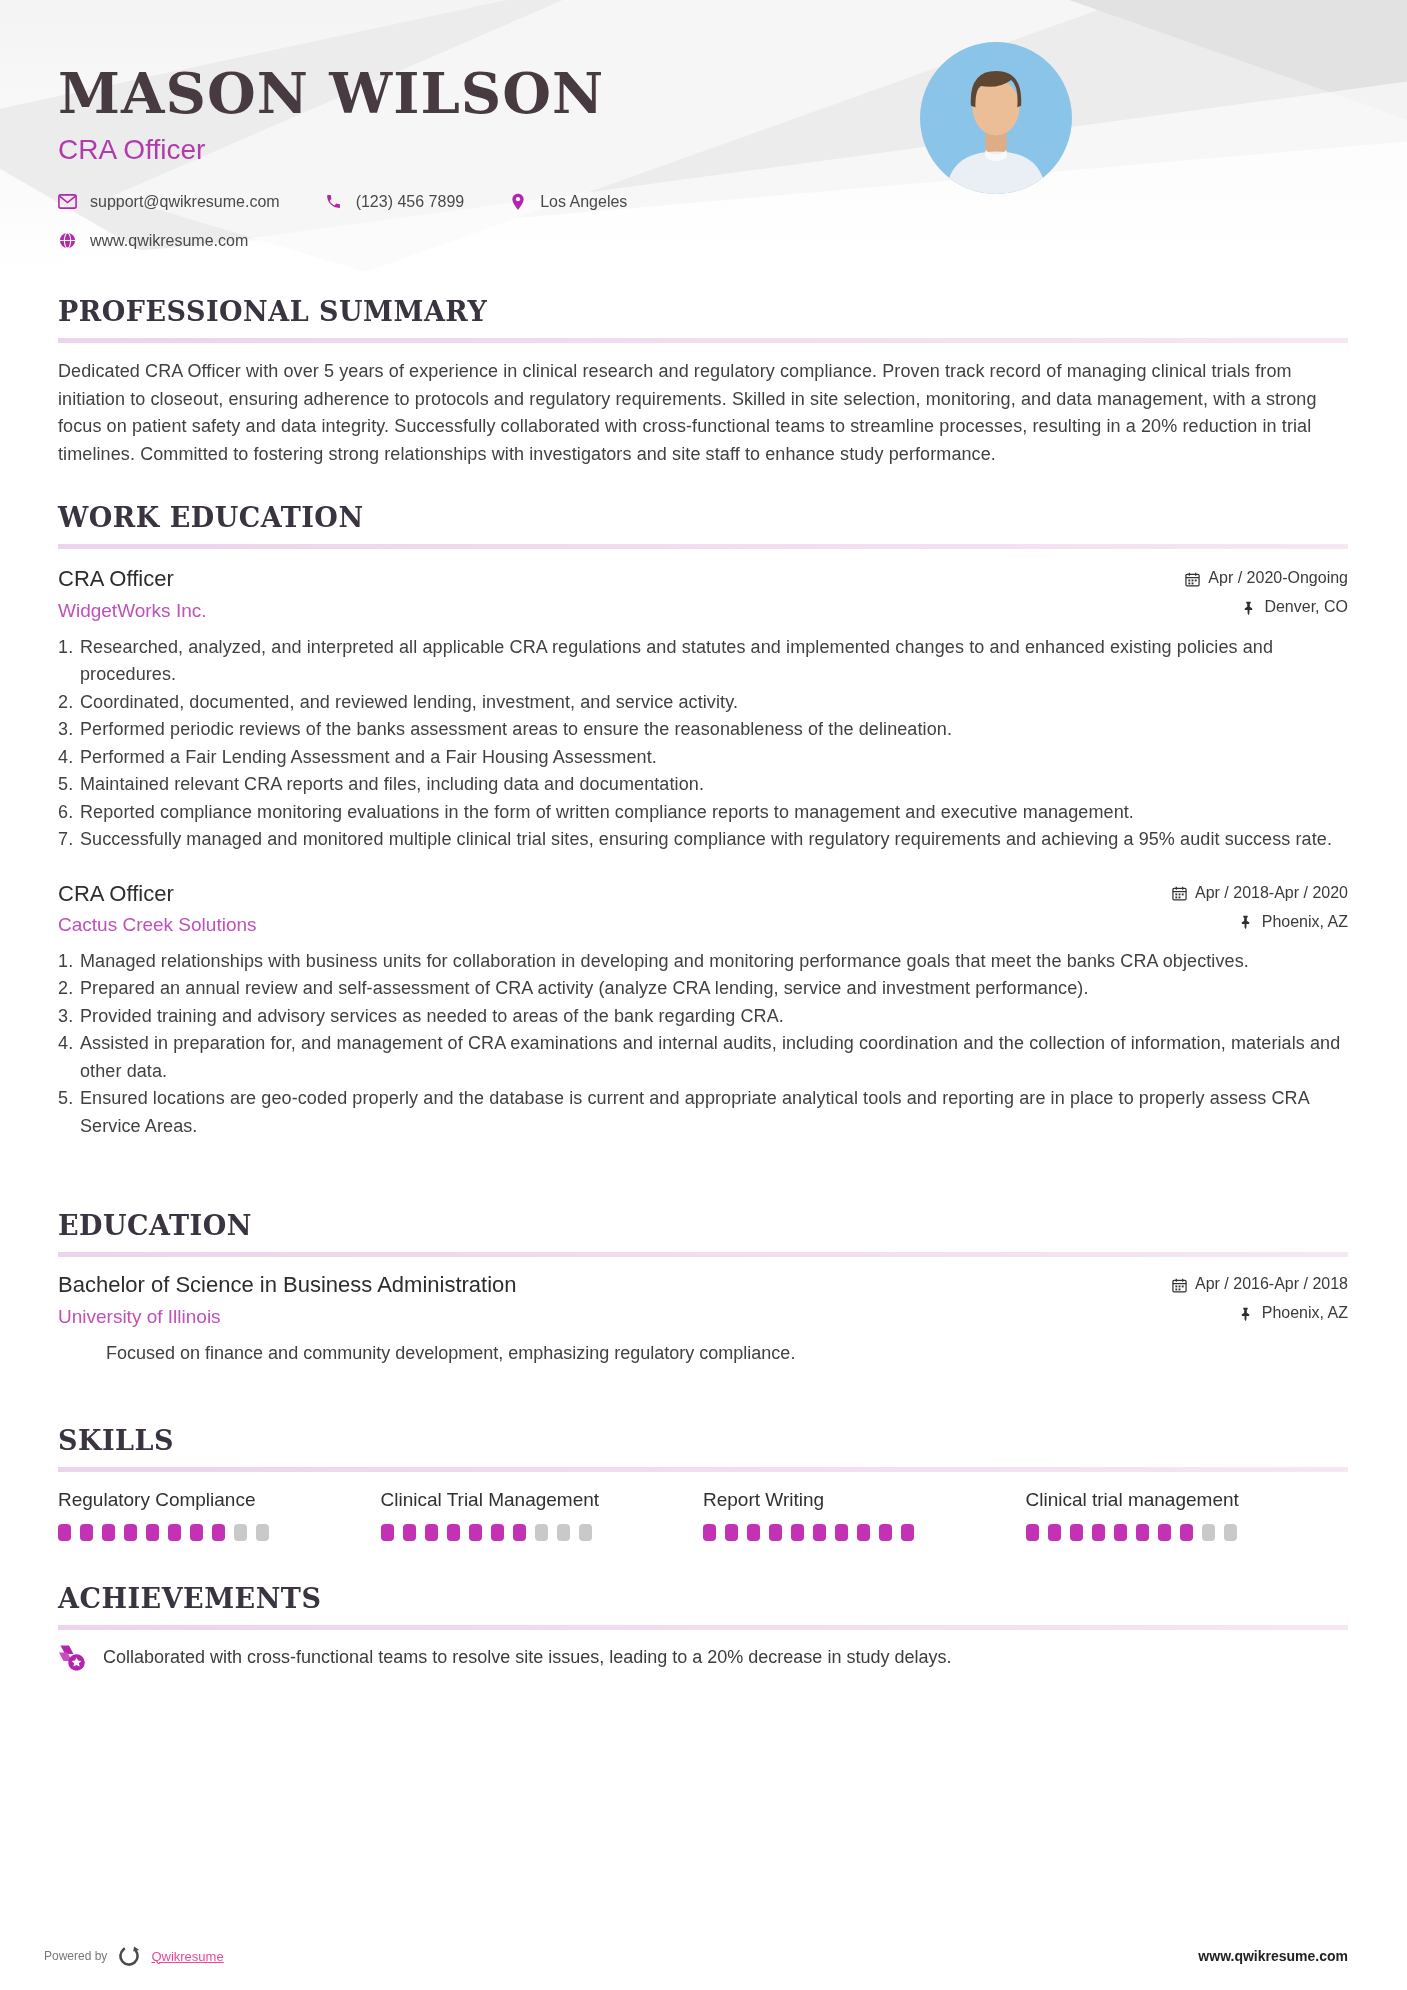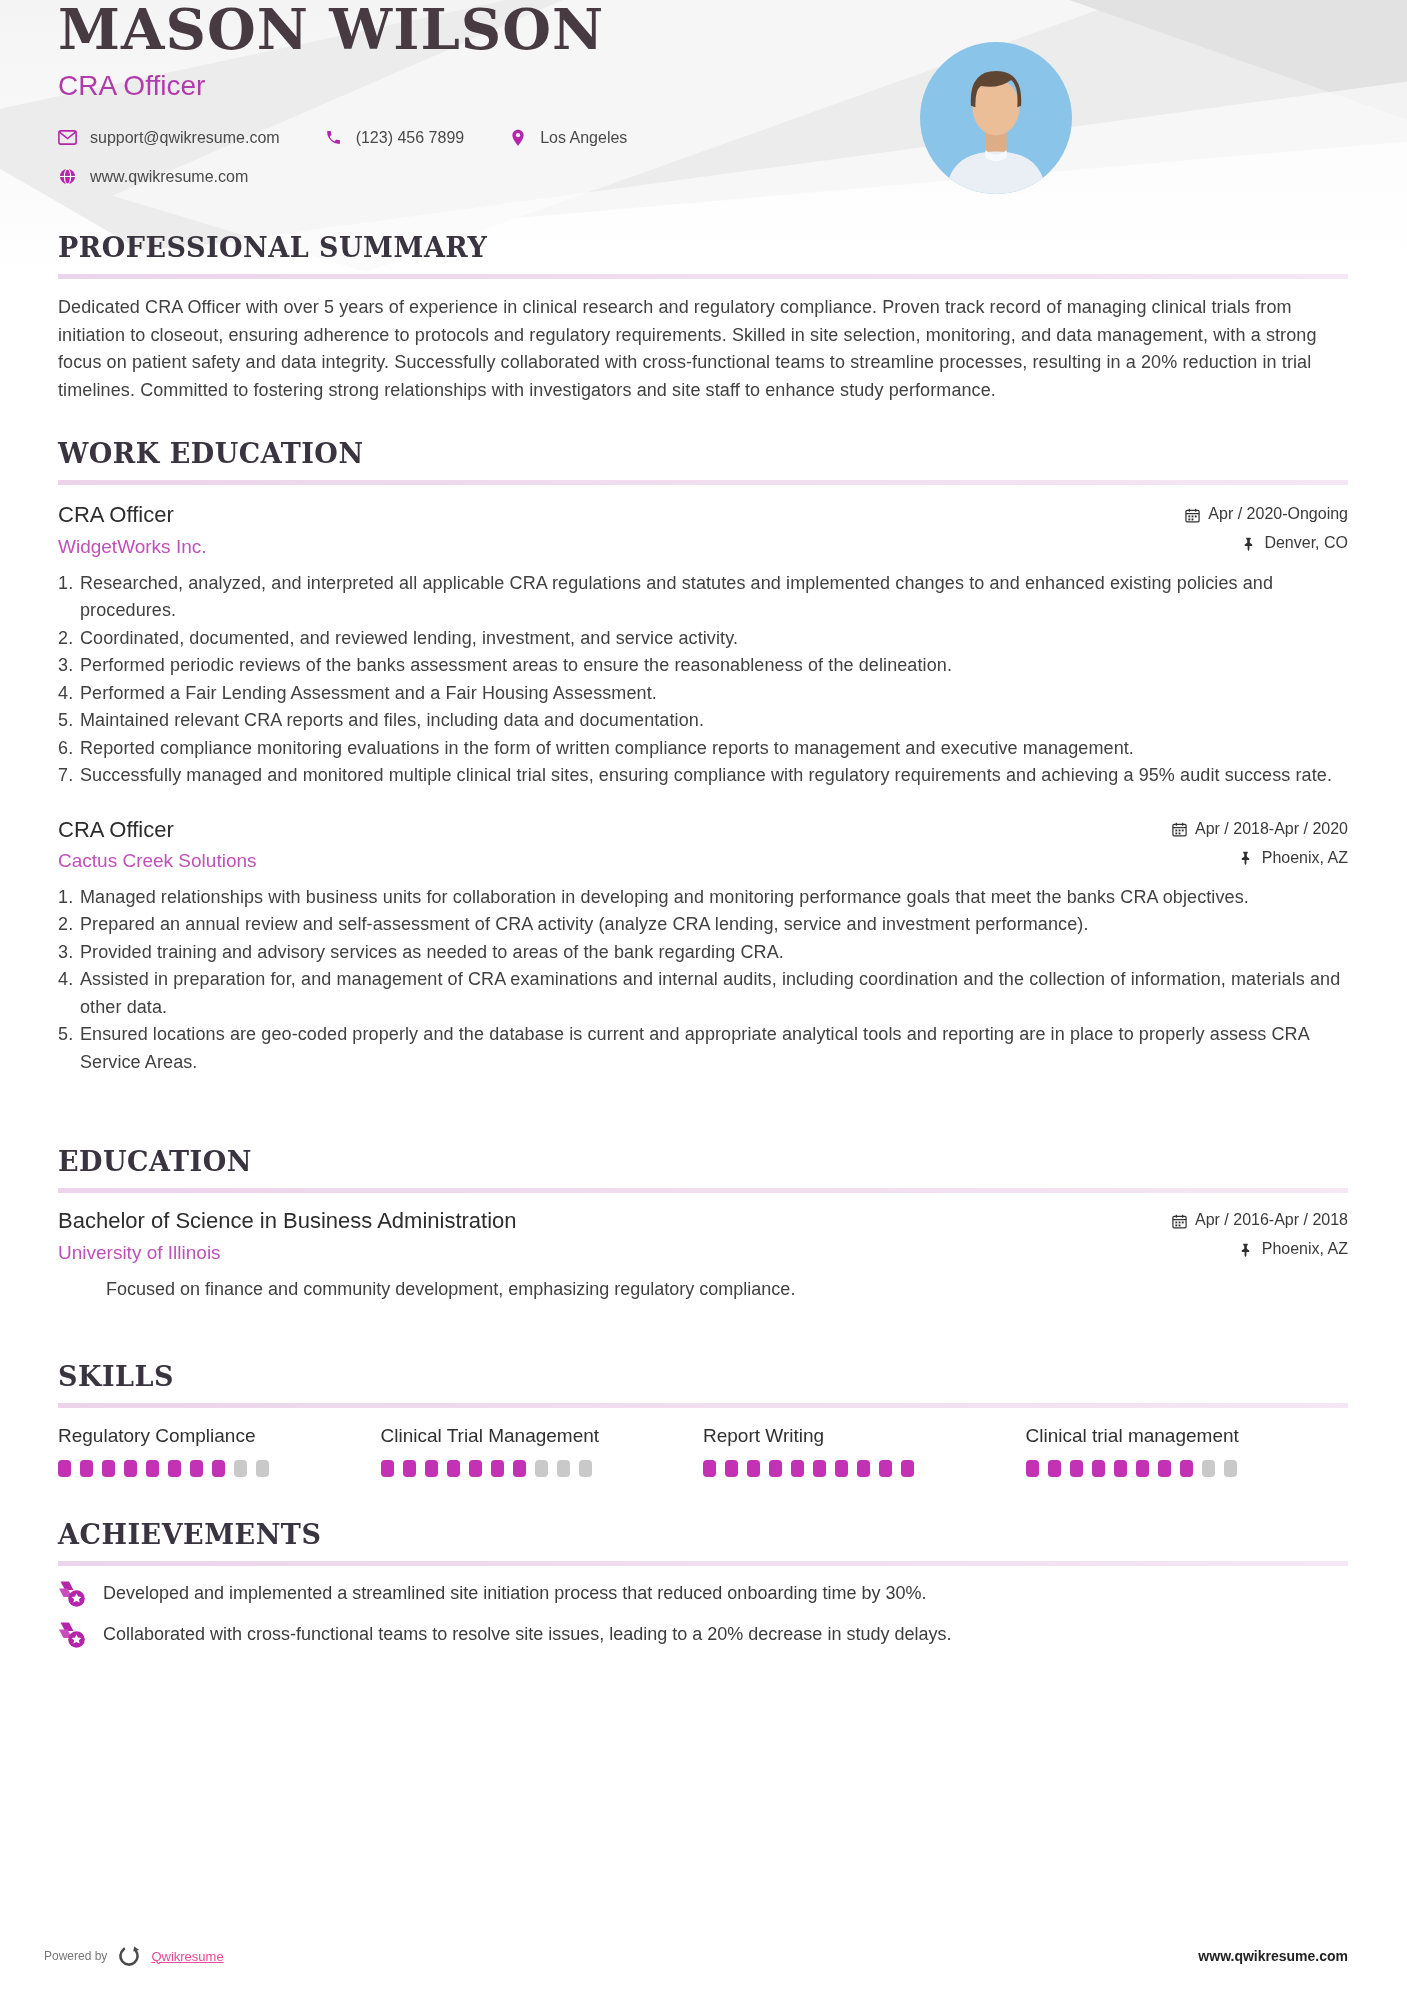--- a/index.html
+++ b/index.html
@@ -12,21 +12,21 @@
   .bgp.p1{background:#ececec;clip-path:polygon(36% 0,100% 0,100% 52%,10% 92%,0 62%,0 40%);}
   .bgp.p2{background:#f6f6f6;clip-path:polygon(40% 0,80% 0,26% 100%,8% 72%);}
   .bgp.p3{background:#e2e2e2;clip-path:polygon(76% 0,100% 0,100% 44%);}
   .bgp.p4{background:#ffffff;opacity:.6;clip-path:polygon(0 100%,100% 30%,100% 100%);}
   
   .content{position:relative;padding:0 59px 0 58px;}
   .photo{position:absolute;left:920px;top:42px;width:152px;height:152px;border-radius:50%;
          overflow:hidden;z-index:3;}
   .photo svg{display:block;width:100%;height:100%;}
   
-  .name{margin:0;font-family:"DejaVu Serif",serif;font-weight:700;
+  .name{margin:0;padding-top:64px;font-family:"DejaVu Serif",serif;font-weight:700;
         font-size:56px;line-height:1.05;letter-spacing:1px;color:#473a41;}
   .subtitle{margin-top:10px;font-size:28px;line-height:1.2;color:#b23bac;}
   .contact-row{display:flex;align-items:center;gap:44px;margin-top:26px;}
   .contact-row.second{margin-top:20px;}
   .contact-item{display:flex;align-items:center;gap:13px;font-size:16px;color:#4a4a4a;}
   .cicon{display:inline-flex;width:19px;height:19px;align-items:center;justify-content:center;}
   
   .section{position:relative;z-index:2;}
   .sec-head{margin:0;font-family:"DejaVu Serif",serif;font-weight:700;font-size:27px;
             line-height:1.15;letter-spacing:.5px;color:#3a3340;}
@@ -350,41 +350,30 @@
             </div>
           </div>
         </div>
     </div>
 
     <div class="section sec-ach">
       <h2 class="sec-head">ACHIEVEMENTS</h2>
       <div class="divider"></div>
       <div class="ach-list">
 
+
           <div class="ach-item">
             <span class="ach-icon">
               <svg width="28" height="28" viewBox="0 0 28 28">
                 <path d="M2.5 1.5 h8.5 l4.5 8.5 h-8.5 z" fill="#b525ab"></path>
                 <path d="M1 8.5 h8.5 l4.5 8.5 h-8.5 z" fill="#c94dbd"></path>
                 <circle cx="18.5" cy="18.5" r="8.3" fill="#b525ab"></circle>
                 <path d="M18.5 13.4 l1.5 3.1 3.4.4 -2.5 2.3.7 3.4 -3.1-1.7 -3.1 1.7.7-3.4 -2.5-2.3 3.4-.4 z" fill="#ffffff"></path>
               </svg>
             </span>
-            <span class="ach-text">Developed and implemented a streamlined site initiation process that reduced onboarding time by 30%.</span>
-          </div>
-
-          <div class="ach-item">
-            <span class="ach-icon">
-              <svg width="28" height="28" viewBox="0 0 28 28">
-                <path d="M2.5 1.5 h8.5 l4.5 8.5 h-8.5 z" fill="#b525ab"></path>
-                <path d="M1 8.5 h8.5 l4.5 8.5 h-8.5 z" fill="#c94dbd"></path>
-                <circle cx="18.5" cy="18.5" r="8.3" fill="#b525ab"></circle>
-                <path d="M18.5 13.4 l1.5 3.1 3.4.4 -2.5 2.3.7 3.4 -3.1-1.7 -3.1 1.7.7-3.4 -2.5-2.3 3.4-.4 z" fill="#ffffff"></path>
-              </svg>
-            </span>
             <span class="ach-text">Collaborated with cross-functional teams to resolve site issues, leading to a 20% decrease in study delays.</span>
           </div>
         </div>
     </div>
   </div>
 
   <div class="footer">
     <div class="footer-left">
       <span class="powered">Powered by</span>
       <span class="licon">

